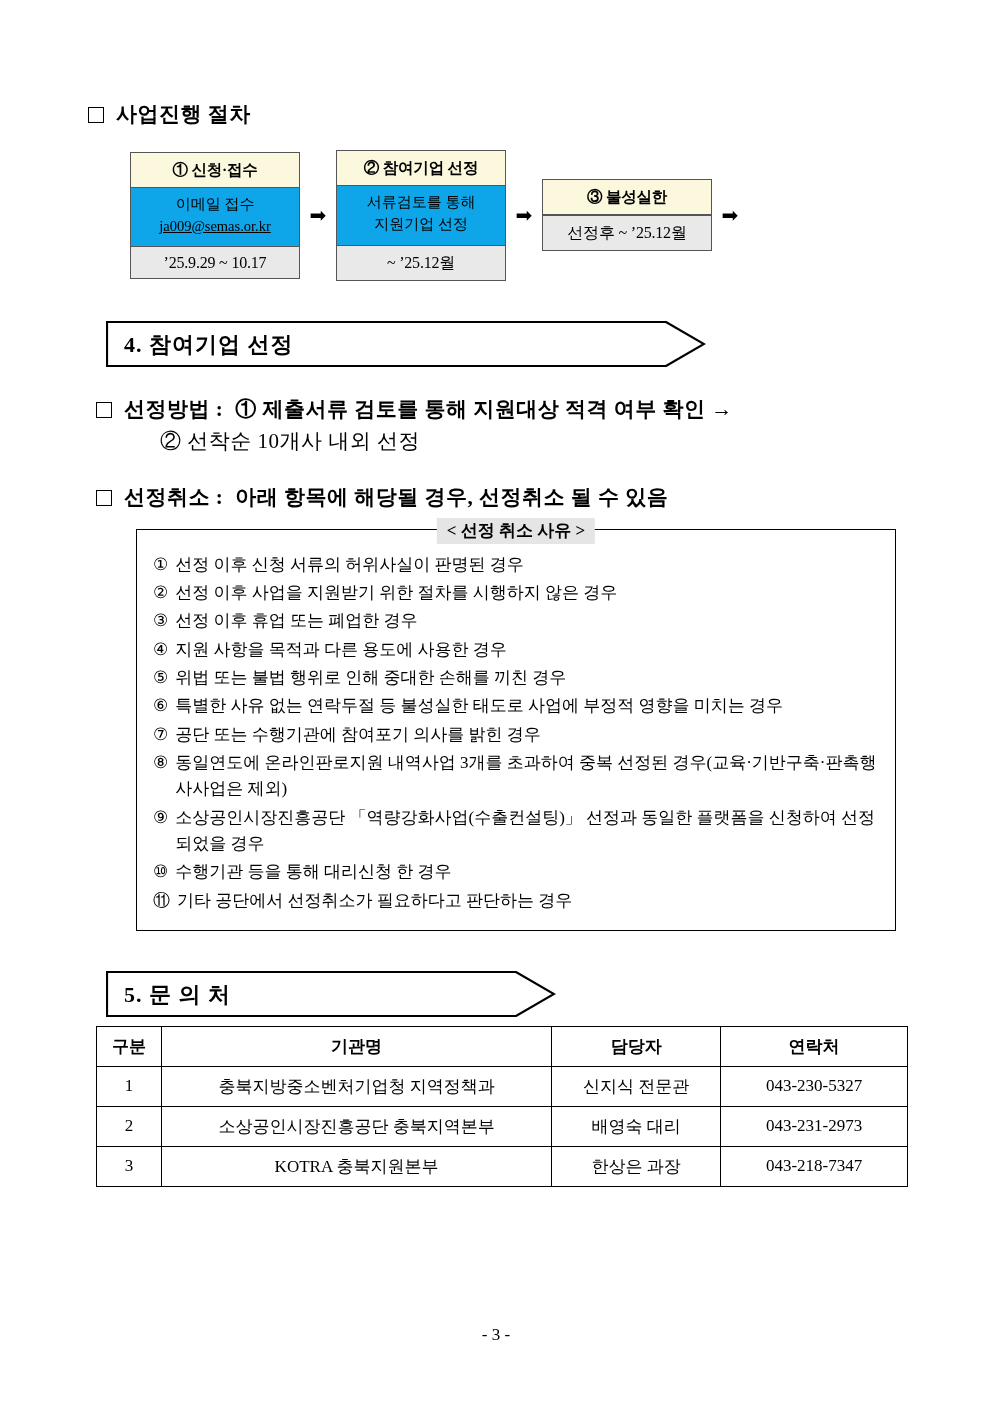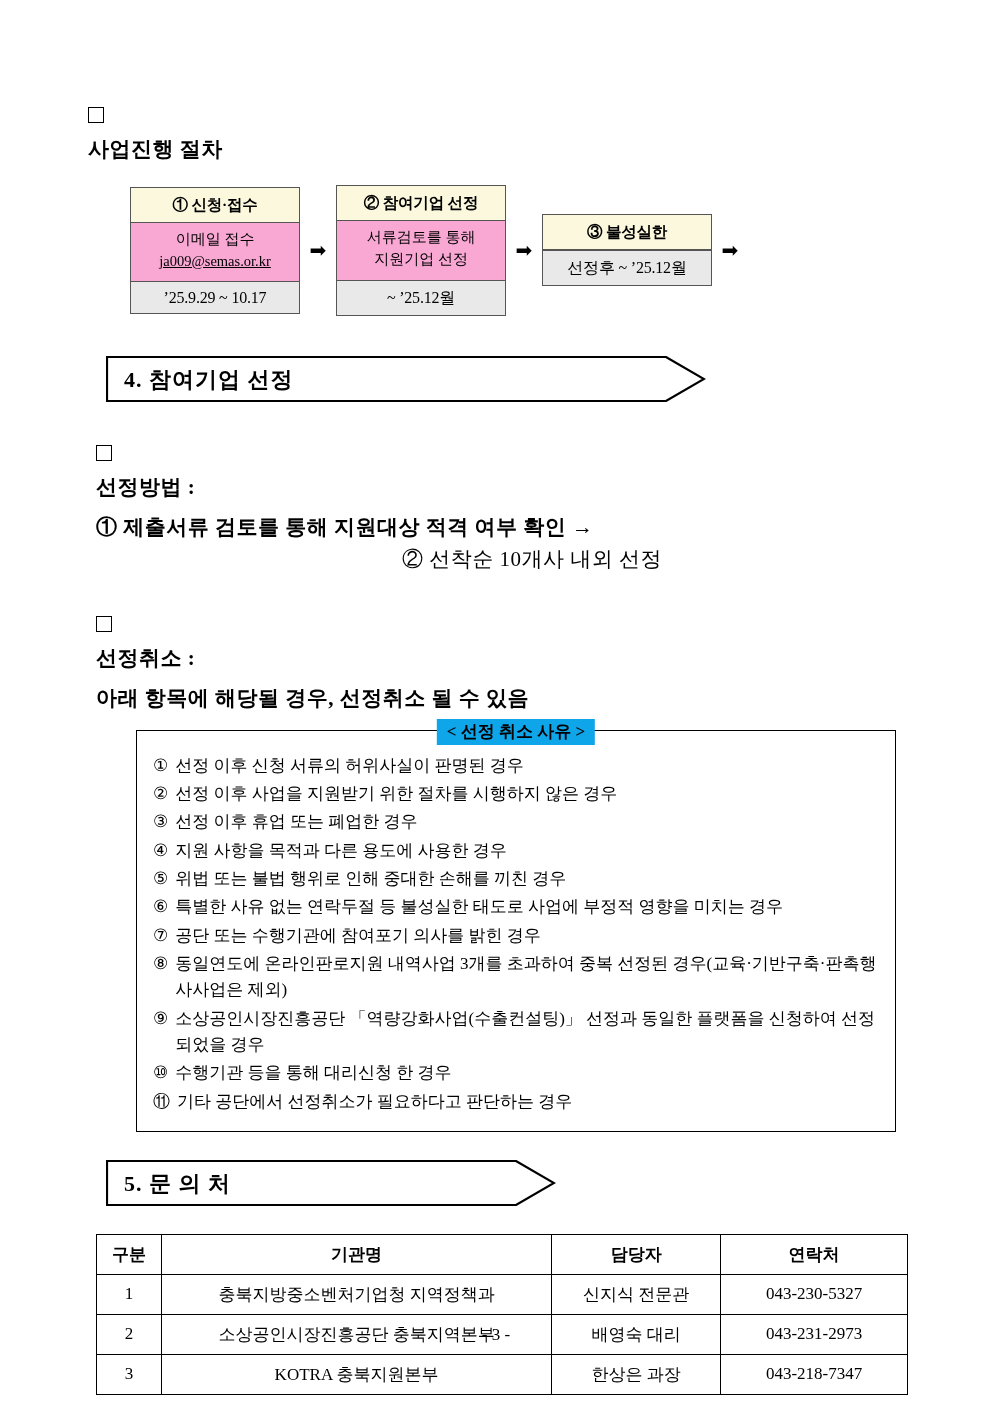--- a/index.html
+++ b/index.html
@@ -23,21 +23,20 @@
   }
 
   
   .chk-line {
     display: flex;
     align-items: flex-start;
     gap: 12px;
     font-size: 21px;
     font-weight: bold;
     letter-spacing: .5px;
-    flex-direction: column;
   }
   .chk-box {
     display: inline-block;
     width: 14px;
     height: 14px;
     border: 1.6px solid #000;
     margin-top: 7px;
     flex: 0 0 auto;
   }
 
@@ -45,21 +44,21 @@
   .flow {
     display: flex;
     align-items: center;
     margin: 22px 0 0 42px;
   }
   .flow-box {
     border: 1.2px solid #555;
     width: 170px;
     box-sizing: border-box;
     text-align: center;
-    background: #f9a8d4;
+    background: #0ea5e9;
   }
   .flow-box .hd {
     background: #fbf8dd;
     font-size: 15.5px;
     font-weight: bold;
     padding: 7px 2px 6px 2px;
     border-bottom: 1.2px solid #555;
     letter-spacing: -0.2px;
   }
   .flow-box .bd {
@@ -101,23 +100,22 @@
     left: 18px;
     top: 9px;
     font-size: 22px;
     font-weight: bold;
     letter-spacing: 1px;
   }
   .banner svg { display: block; }
 
   
   .para {
-    margin-top: 36px;
+    margin-top: 28px;
     margin-left: 8px;
-    text-align: center;
   }
   .para .sub {
     margin-left: 64px;
     font-size: 21px;
     font-weight: normal;
     letter-spacing: .5px;
     margin-top: 4px;
   }
   .norm { font-weight: bold; }
 
@@ -130,42 +128,42 @@
     padding: 22px 16px 14px 16px;
     position: relative;
     font-size: 17px;
     line-height: 1.55;
   }
   .reasons-title {
     position: absolute;
     top: -12px;
     left: 50%;
     transform: translateX(-50%);
-    background: #0ea5e9;
+    background: #e5e5e5;
     padding: 0 10px;
     font-size: 17px;
     font-weight: bold;
     white-space: nowrap;
   }
   .reasons ul {
     list-style: none;
     margin: 0;
     padding: 0;
   }
   .reasons li {
     display: flex;
     gap: 7px;
     margin-bottom: 2px;
   }
   .reasons li .num { flex: 0 0 auto; }
   .reasons li .txt { flex: 1 1 auto; }
 
   
   table.contact {
-    margin: 28px 0 0 8px;
+    margin: 9px 0 0 8px;
     border-collapse: collapse;
     width: 812px;
     font-size: 17px;
   }
   table.contact th, table.contact td {
     border: 1.2px solid #000;
     text-align: center;
     padding: 8px 4px;
   }
   table.contact th { font-weight: bold; }
@@ -294,21 +292,21 @@
           <span class="num">⑩</span>
           <span class="txt">수행기관 등을 통해 대리신청 한 경우</span>
         </li>
       <li>
           <span class="num">⑪</span>
           <span class="txt">기타 공단에서 선정취소가 필요하다고 판단하는 경우</span>
         </li>
     </ul>
   </div>
 
-  <div class="banner" style="margin-top:28px;width:450px;">
+  <div class="banner" style="margin-top:40px;width:450px;">
     <svg width="450" height="46" viewBox="0 0 450 46">
       <path d="M1,1 H410 L448,23 L410,45 H1 Z" fill="none" stroke="#000" stroke-width="2.2"></path>
     </svg>
     <div class="lbl">5. 문 의 처</div>
   </div>
 
   <table class="contact">
     <thead>
       <tr>
         <th class="c-no">구분</th>

